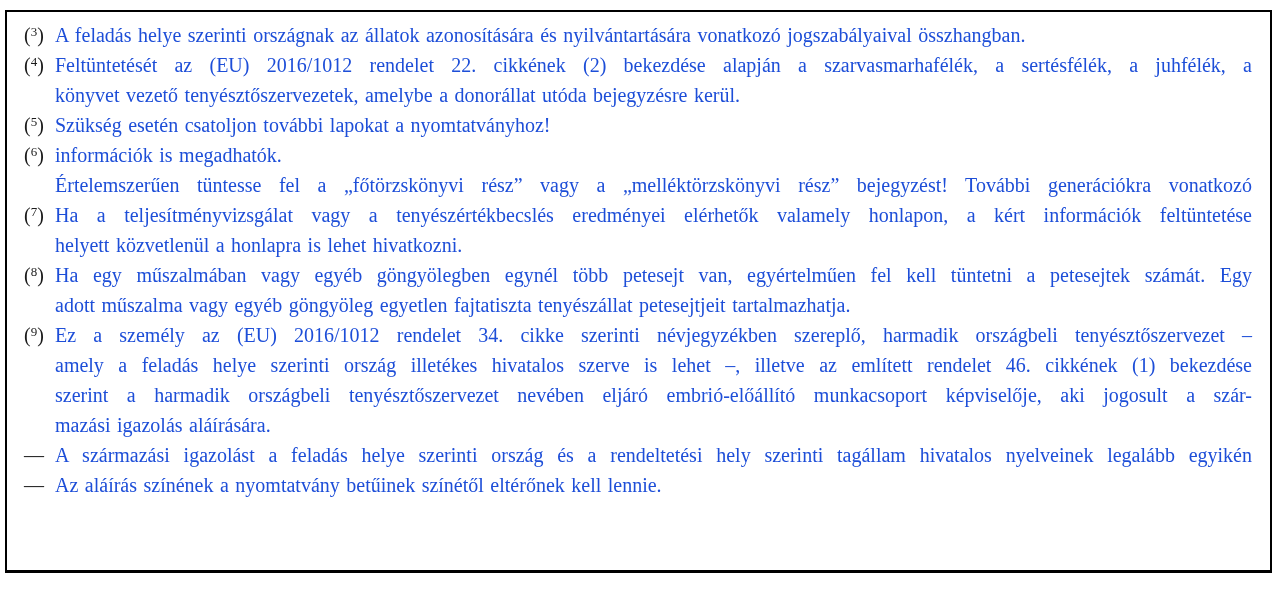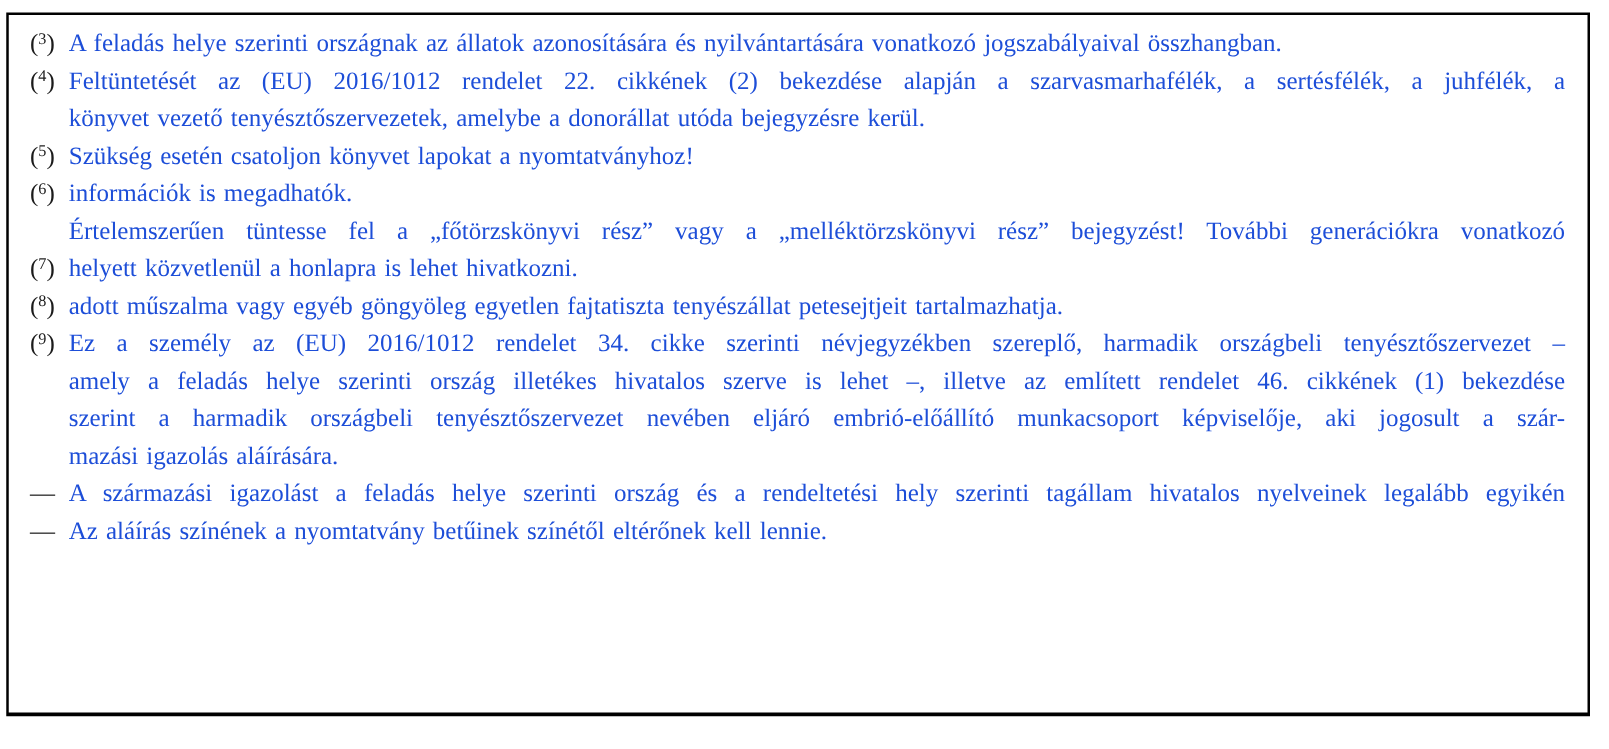--- a/index.html
+++ b/index.html
@@ -78,42 +78,44 @@
     <span class="fn-marker">(<sup>4</sup>)</span>
     <div class="fn-body">
             <div class="fn-line just">Feltüntetését az (EU) 2016/1012 rendelet 22. cikkének (2) bekezdése alapján a szarvasmarhafélék, a sertésfélék, a juhfélék, a</div>
             <div class="fn-line">könyvet vezető tenyésztőszervezetek, amelybe a donorállat utóda bejegyzésre kerül.</div>
           </div>
   </div>
 
   <div class="fn-row">
     <span class="fn-marker">(<sup>5</sup>)</span>
     <div class="fn-body">
-            <div class="fn-line">Szükség esetén csatoljon könyvet lapokat a nyomtatványhoz!</div>
+            <div class="fn-line">Szükség esetén csatoljon további lapokat a nyomtatványhoz!</div>
           </div>
   </div>
 
   <div class="fn-row">
     <span class="fn-marker">(<sup>6</sup>)</span>
     <div class="fn-body">
             <div class="fn-line">információk is megadhatók.</div>
             <div class="fn-line just">Értelemszerűen tüntesse fel a „főtörzskönyvi rész” vagy a „melléktörzskönyvi rész” bejegyzést! További generációkra vonatkozó</div>
           </div>
   </div>
 
   <div class="fn-row">
     <span class="fn-marker">(<sup>7</sup>)</span>
     <div class="fn-body">
+            <div class="fn-line just">Ha a teljesítményvizsgálat vagy a tenyészértékbecslés eredményei elérhetők valamely honlapon, a kért információk feltüntetése</div>
             <div class="fn-line">helyett közvetlenül a honlapra is lehet hivatkozni.</div>
           </div>
   </div>
 
   <div class="fn-row">
     <span class="fn-marker">(<sup>8</sup>)</span>
     <div class="fn-body">
+            <div class="fn-line just">Ha egy műszalmában vagy egyéb göngyölegben egynél több petesejt van, egyértelműen fel kell tüntetni a petesejtek számát. Egy</div>
             <div class="fn-line">adott műszalma vagy egyéb göngyöleg egyetlen fajtatiszta tenyészállat petesejtjeit tartalmazhatja.</div>
           </div>
   </div>
 
   <div class="fn-row">
     <span class="fn-marker">(<sup>9</sup>)</span>
     <div class="fn-body">
             <div class="fn-line just">Ez a személy az (EU) 2016/1012 rendelet 34. cikke szerinti névjegyzékben szereplő, harmadik országbeli tenyésztőszervezet –</div>
             <div class="fn-line just">amely a feladás helye szerinti ország illetékes hivatalos szerve is lehet –, illetve az említett rendelet 46. cikkének (1) bekezdése</div>
             <div class="fn-line just">szerint a harmadik országbeli tenyésztőszervezet nevében eljáró embrió-előállító munkacsoport képviselője, aki jogosult a szár-</div>

